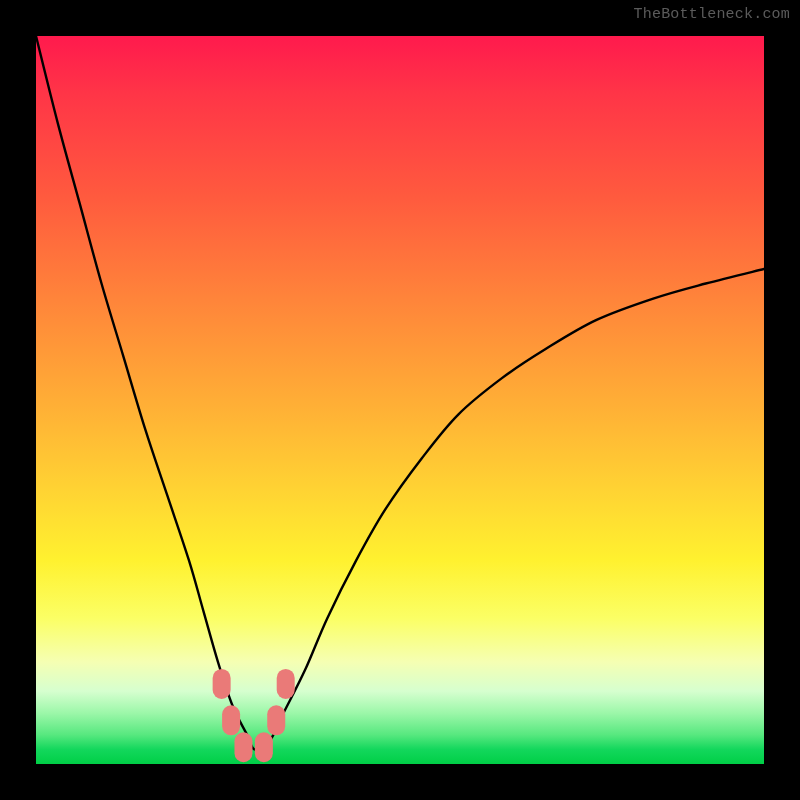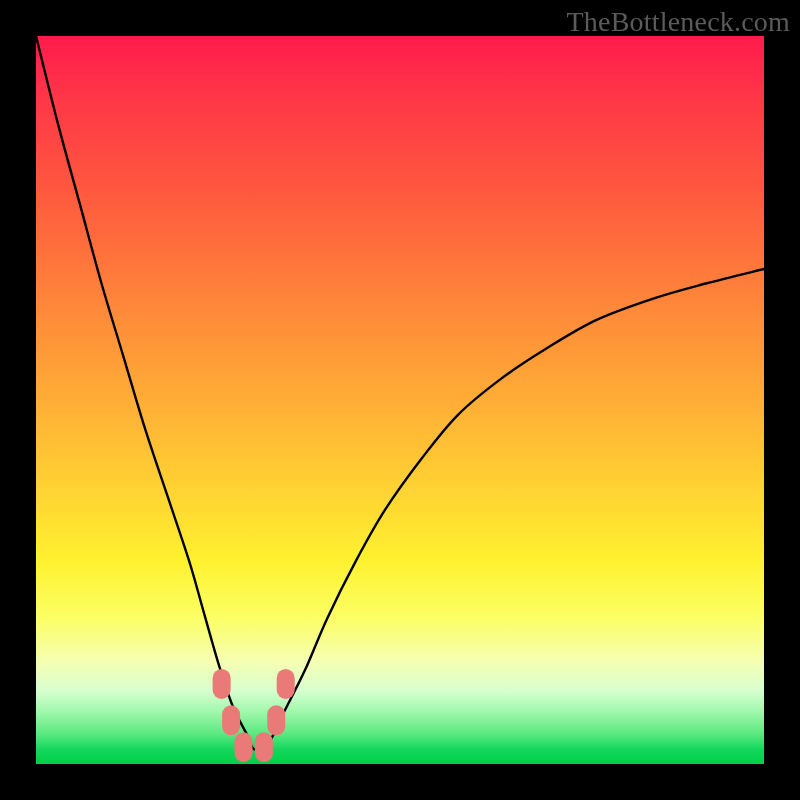--- a/index.html
+++ b/index.html
@@ -31,22 +31,22 @@
       #9cf7a9 93%,
       #57e87f 96%,
       #13d75c 98%,
       #00cf46 100%
     );
   }
   .watermark {
     position: absolute;
     top: 6px;
     right: 10px;
-    font-family: Liberation Serif, serif;
-    font-size: 28px;
+    font-family: Liberation Mono, monospace;
+    font-size: 15px;
     color: #5b5b5b;
     letter-spacing: 0.2px;
     user-select: none;
   }
   svg.curve {
     position: absolute;
     left: 0; top: 0;
     width: 728px; height: 728px;
   }
   .curve-path {

